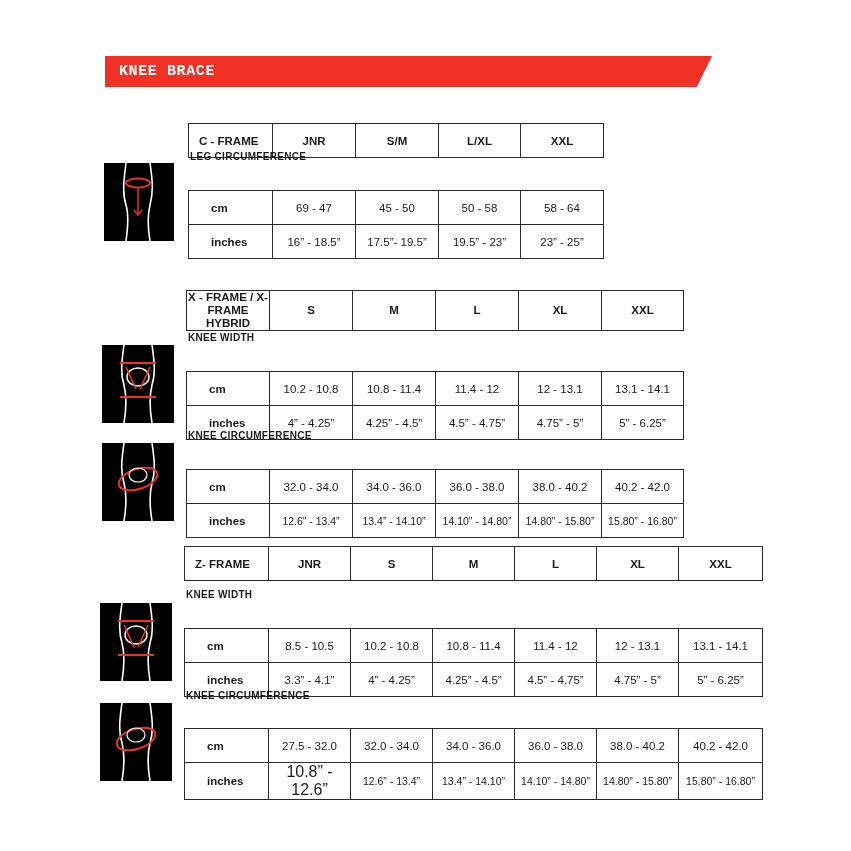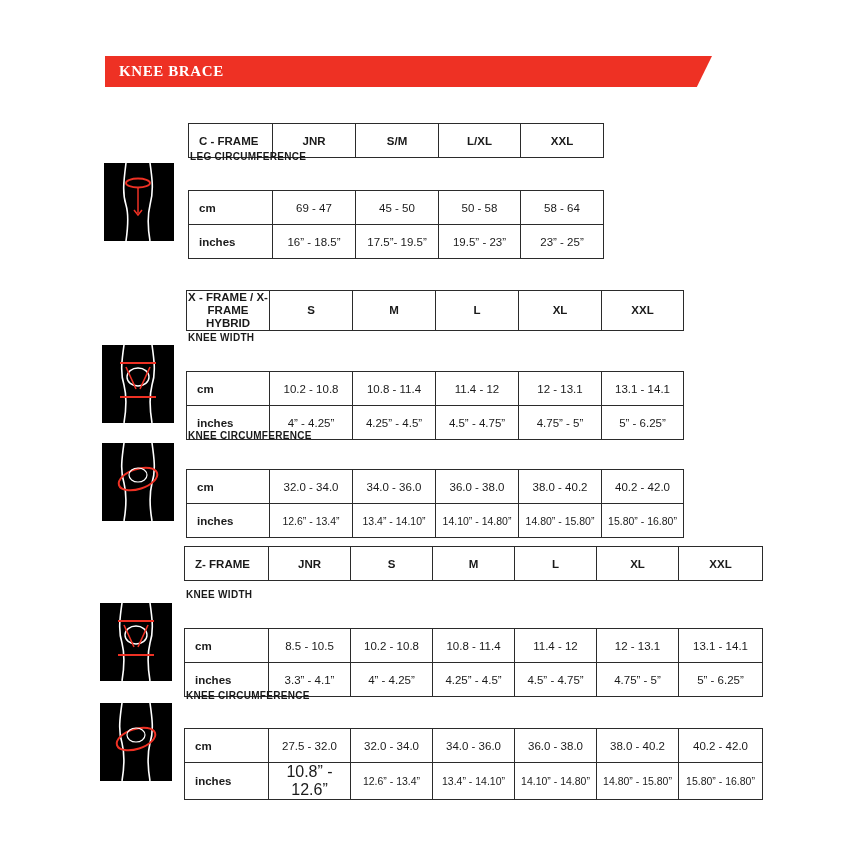--- a/index.html
+++ b/index.html
@@ -33,21 +33,21 @@
   .header-banner .title {
     position: absolute;
     left: 14px;
     top: 0;
     height: 14px;
     line-height: 31px;
     color: #ffffff;
     font-size: 15px;
     font-weight: bold;
     letter-spacing: 0.6px;
-    font-family: Liberation Serif, serif;
+    font-family: Liberation Mono, monospace;
   }
 
   
   table.sz {
     border-collapse: collapse;
     position: absolute;
     table-layout: fixed;
     margin-top: 20px;
   }
   table.sz td, table.sz th {
@@ -55,21 +55,21 @@
     font-size: 11.5px;
     text-align: center;
     color: #1a1a1a;
     font-weight: normal;
     padding: 0;
     height: 33px;
     background: #ffffff;
   }
   table.sz td.lbl {
     text-align: left;
-    padding-left: 10px;
+    padding-left: 22px;
     font-weight: bold;
     font-size: 11.5px;
   }
   table.sz th {
     font-weight: bold;
     font-size: 11.5px;
   }
   table.sz th.frame {
     font-weight: bold;
     text-align: left;

